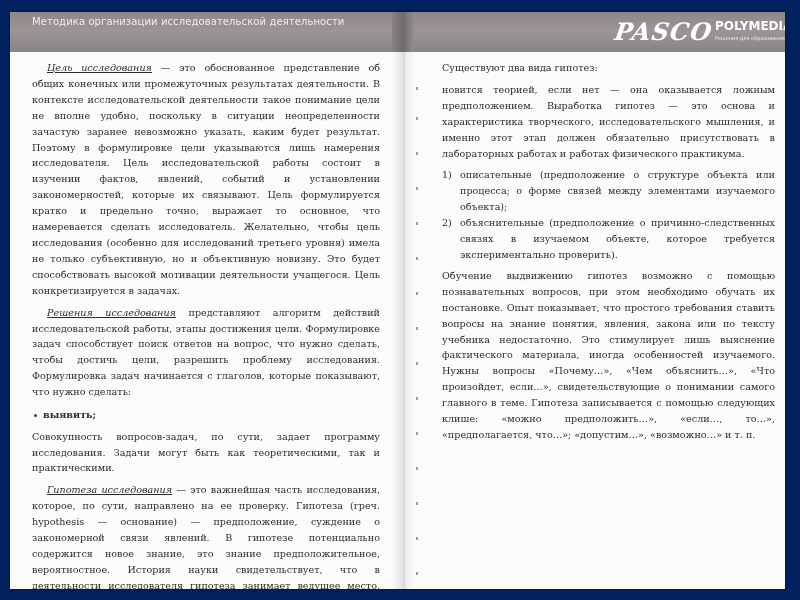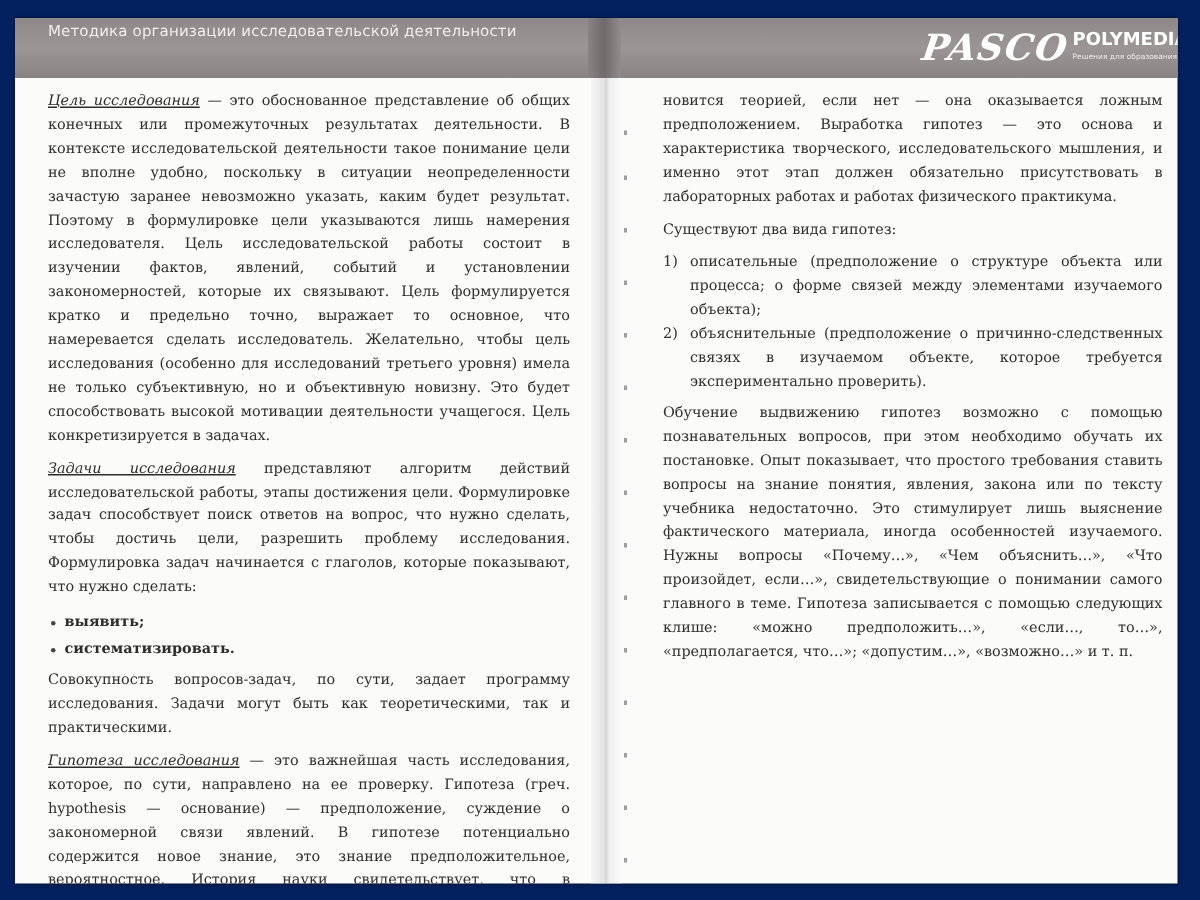--- a/index.html
+++ b/index.html
@@ -10,21 +10,21 @@
   .header .gutter-shade{position:absolute;left:382px;top:0;width:22px;height:40px;background:linear-gradient(90deg,#8a8383,#6f6a6a 50%,#938c8c);}
   .logo-pasco{position:absolute;left:605px;top:5px;font-family:"DejaVu Serif","Liberation Serif",serif;font-style:italic;font-weight:bold;font-size:24px;color:#fff;letter-spacing:1px;transform:skewX(-8deg);}
   .logo-poly{position:absolute;left:705px;top:7px;font-family:"DejaVu Sans","Liberation Sans",sans-serif;font-weight:bold;font-size:12px;color:#fff;}
   .logo-sub{position:absolute;left:705px;top:23px;font-family:"DejaVu Sans","Liberation Sans",sans-serif;font-size:5px;color:#eee;}
   .gutter{position:absolute;left:384px;top:40px;width:20px;height:537px;background:linear-gradient(90deg,#f6f6f6,#e3e3e6 45%,#d5d5da 50%,#eeeeef 60%,#fafafa);}
   .stitch{position:absolute;left:406px;width:2px;height:3px;background:#9d9da2;}
   .page{position:absolute;top:48px;color:#2d2d2d;font-size:9.6px;line-height:15.9px;text-align:justify;}
   .page.left{left:22px;width:348px;}
   .page.right{left:432px;width:333px;}
   .page p{margin:0 0 6px 0;}
-  .page .term{font-style:italic;text-decoration:underline;}
+  .page .term{font-style:italic;text-decoration:underline;margin-left:15px;}
   ul.bullets{list-style:none;margin:0 0 5px 0;padding:0;}
   ul.bullets li{position:relative;padding-left:11px;line-height:17.6px;font-weight:bold;}
   ul.bullets li::before{content:"";position:absolute;left:2px;top:8px;width:3px;height:3px;border-radius:50%;background:#444;}
   ol.kinds{list-style:none;margin:0 0 5px 0;padding:0;}
   ol.kinds li{position:relative;padding-left:18px;}
   ol.kinds li .num{position:absolute;left:0;top:0;}
 </style>
 </head>
 <body>
 
@@ -49,31 +49,30 @@
   <div class="stitch" style="top:350px"></div>
   <div class="stitch" style="top:385px"></div>
   <div class="stitch" style="top:420px"></div>
   <div class="stitch" style="top:455px"></div>
   <div class="stitch" style="top:490px"></div>
   <div class="stitch" style="top:525px"></div>
   <div class="stitch" style="top:560px"></div>
 
   <div class="page left">
     <p><span class="term">Цель исследования</span><span> — это обоснованное представление об общих конечных или промежуточных результатах деятельности. В контексте исследовательской деятельности такое понимание цели не вполне удобно, поскольку в ситуации неопределенности зачастую заранее невозможно указать, каким будет результат. Поэтому в формулировке цели указываются лишь намерения исследователя. Цель исследовательской работы состоит в изучении фактов, явлений, событий и установлении закономерностей, которые их связывают. Цель формулируется кратко и предельно точно, выражает то основное, что намеревается сделать исследователь. Желательно, чтобы цель исследования (особенно для исследований третьего уровня) имела не только субъективную, но и объективную новизну. Это будет способствовать высокой мотивации деятельности учащегося. Цель конкретизируется в задачах.</span></p>
-    <p><span class="term">Задачи исследования</span><span> представляют алгоритм действий исследовательской работы, этапы достижения цели. Формулировке задач способствует поиск ответов на вопрос, что нужно сделать, чтобы достичь цели, разрешить проблему исследования. Формулировка задач начинается с глаголов, которые показывают, что нужно сделать:</span></p>
+    <p><span class="term">Решения исследования</span><span> представляют алгоритм действий исследовательской работы, этапы достижения цели. Формулировке задач способствует поиск ответов на вопрос, что нужно сделать, чтобы достичь цели, разрешить проблему исследования. Формулировка задач начинается с глаголов, которые показывают, что нужно сделать:</span></p>
     <ul class="bullets">
       <li>выявить;</li>
-      <li>систематизировать.</li>
     </ul>
     <p>Совокупность вопросов-задач, по сути, задает программу исследования. Задачи могут быть как теоретическими, так и практическими.</p>
     <p><span class="term">Гипотеза исследования</span><span> — это важнейшая часть исследования, которое, по сути, направлено на ее проверку. Гипотеза (греч. hypothesis — основание) — предположение, суждение о закономерной связи явлений. В гипотезе потенциально содержится новое знание, это знание предположительное, вероятностное. История науки свидетельствует, что в деятельности исследователя гипотеза занимает ведущее место. Если в результате эксперимента гипотеза подтверждается, то она ста-</span></p>
   </div>
 
   <div class="page right">
+    <p>Существуют два вида гипотез:</p>
     <p>новится теорией, если нет — она оказывается ложным предположением. Выработка гипотез — это основа и характеристика творческого, исследовательского мышления, и именно этот этап должен обязательно присутствовать в лабораторных работах и работах физического практикума.</p>
-    <p>Существуют два вида гипотез:</p>
     <ol class="kinds">
       <li><span class="num">1)</span><span>описательные (предположение о структуре объекта или процесса; о форме связей между элементами изучаемого объекта);</span></li>
       <li><span class="num">2)</span><span>объяснительные (предположение о причинно-следственных связях в изучаемом объекте, которое требуется экспериментально проверить).</span></li>
     </ol>
     <p>Обучение выдвижению гипотез возможно с помощью познавательных вопросов, при этом необходимо обучать их постановке. Опыт показывает, что простого требования ставить вопросы на знание понятия, явления, закона или по тексту учебника недостаточно. Это стимулирует лишь выяснение фактического материала, иногда особенностей изучаемого. Нужны вопросы «Почему…», «Чем объяснить…», «Что произойдет, если…», свидетельствующие о понимании самого главного в теме. Гипотеза записывается с помощью следующих клише: «можно предположить…», «если…, то…», «предполагается, что…»; «допустим…», «возможно…» и т. п.</p>
   </div>
 </div>
 
 </body></html>

